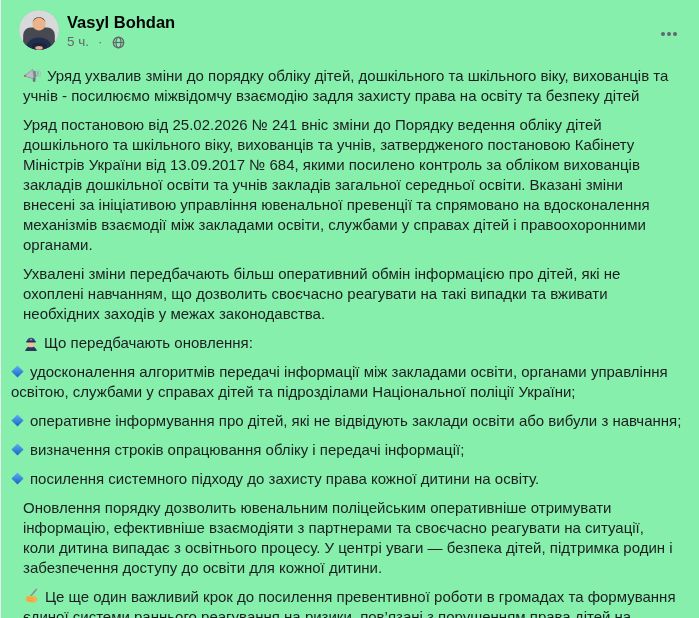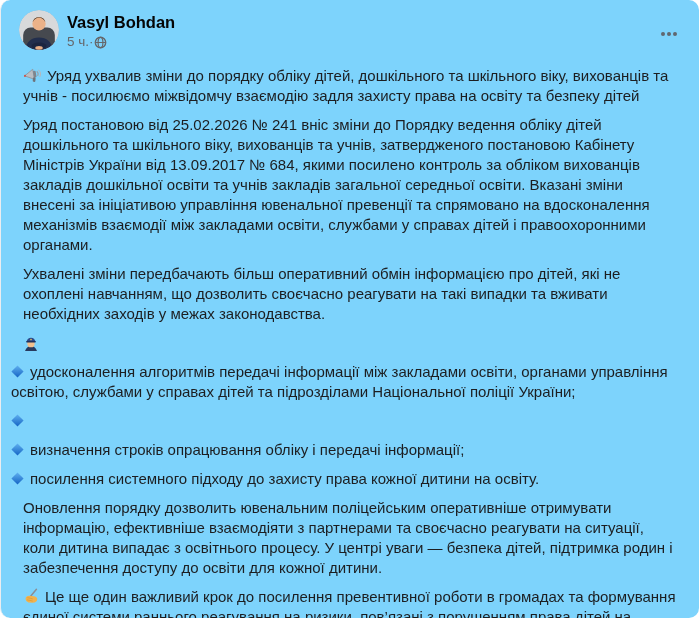--- a/index.html
+++ b/index.html
@@ -2,40 +2,40 @@
 <html><head>
 <meta charset="utf-8">
 <style>
   html,body{margin:0;padding:0;}
   body{
     width:699px;height:618px;background:#ffffff;
     font-family:"Liberation Sans", sans-serif;
     color:#1c1e21;overflow:hidden;
   }
   .card{
-    width:699px;height:618px;background:#7dd3fc;
+    width:699px;height:618px;background:#86efac;
     border-left:1px solid #ebedf0;box-sizing:border-box;
-    overflow:hidden;position:relative;border-radius:10px;
+    overflow:hidden;position:relative;
   }
   
   .post-header{
     display:flex;align-items:flex-start;
     padding:10px 16px 0 18px;position:relative;
   }
   .avatar{
     width:40px;height:40px;border-radius:50%;overflow:hidden;flex:0 0 40px;
     cursor:pointer;box-shadow:inset 0 0 0 1px rgba(0,0,0,.08);
   }
   .avatar svg{display:block;width:40px;height:40px;}
   .hmeta{margin-left:8px;padding-top:2px;}
   .author-name{
     font-size:16.5px;font-weight:700;color:#050505;line-height:20px;cursor:pointer;
   }
   .meta-row{
-    display:flex;align-items:center;gap:0;margin-top:2px;
+    display:flex;align-items:center;gap:9px;margin-top:2px;
     font-size:13.5px;color:#65676b;line-height:16px;
   }
   .meta-row .sep{color:#65676b;}
   .globe{display:inline-flex;align-items:center;}
   .globe svg{display:block;}
   .more{
     position:absolute;right:14px;top:18px;width:32px;height:32px;border:none;background:transparent;
     border-radius:50%;display:flex;align-items:center;justify-content:center;gap:2.6px;cursor:pointer;
   }
   .more i{width:3.8px;height:3.8px;border-radius:50%;background:#606770;display:block;}
@@ -112,41 +112,41 @@
     <p>Уряд постановою від 25.02.2026 № 241 вніс зміни до Порядку ведення обліку дітей дошкільного та шкільного віку, вихованців та учнів, затвердженого постановою Кабінету Міністрів України від 13.09.2017 № 684, якими посилено контроль за обліком вихованців закладів дошкільної освіти та учнів закладів загальної середньої освіти. Вказані зміни внесені за ініціативою управління ювенальної превенції та спрямовано на вдосконалення механізмів взаємодії між закладами освіти, службами у справах дітей і правоохоронними органами.</p>
 
     <p>Ухвалені зміни передбачають більш оперативний обмін інформацією про дітей, які не охоплені навчанням, що дозволить своєчасно реагувати на такі випадки та вживати необхідних заходів у межах законодавства.</p>
 
     <p><span class="emj"><svg width="16" height="16" viewBox="0 0 20 20">
             <path d="M2.5 20 q2.5-6.2 7.5-6.2 t7.5 6.2 z" fill="#273a5e"></path>
             <circle cx="10" cy="10.8" r="4.6" fill="#f1c08f"></circle>
             <path d="M4.4 8.2 q1.2-4.8 5.6-4.8 t5.6 4.8 z" fill="#2c4a8a"></path>
             <rect x="3.9" y="7.6" width="12.2" height="1.9" rx="0.95" fill="#1d335f"></rect>
             <circle cx="10" cy="5.6" r="1.05" fill="#e9c05a"></circle>
-          </svg></span></p>
+          </svg></span><span>Що передбачають оновлення:</span></p>
 
     <p class="bullet"><span class="emj"><svg width="13" height="13" viewBox="0 0 12 12">
             <defs>
               <linearGradient id="dg1" x1="0" y1="0" x2="0" y2="1">
                 <stop offset="0" stop-color="#5fb0f0"></stop>
                 <stop offset="1" stop-color="#1464c4"></stop>
               </linearGradient>
             </defs>
             <polygon points="6,0.4 11.6,6 6,11.6 0.4,6" fill="url(#dg1)"></polygon>
           </svg></span><span>удосконалення алгоритмів передачі інформації між закладами освіти, органами управління освітою, службами у справах дітей та підрозділами Національної поліції України;</span></p>
 
     <p class="bullet"><span class="emj"><svg width="13" height="13" viewBox="0 0 12 12">
             <defs>
               <linearGradient id="dg2" x1="0" y1="0" x2="0" y2="1">
                 <stop offset="0" stop-color="#5fb0f0"></stop>
                 <stop offset="1" stop-color="#1464c4"></stop>
               </linearGradient>
             </defs>
             <polygon points="6,0.4 11.6,6 6,11.6 0.4,6" fill="url(#dg2)"></polygon>
-          </svg></span></p>
+          </svg></span><span>оперативне інформування про дітей, які не відвідують заклади освіти або вибули з навчання;</span></p>
 
     <p class="bullet"><span class="emj"><svg width="13" height="13" viewBox="0 0 12 12">
             <defs>
               <linearGradient id="dg3" x1="0" y1="0" x2="0" y2="1">
                 <stop offset="0" stop-color="#5fb0f0"></stop>
                 <stop offset="1" stop-color="#1464c4"></stop>
               </linearGradient>
             </defs>
             <polygon points="6,0.4 11.6,6 6,11.6 0.4,6" fill="url(#dg3)"></polygon>
           </svg></span><span>визначення строків опрацювання обліку і передачі інформації;</span></p>

